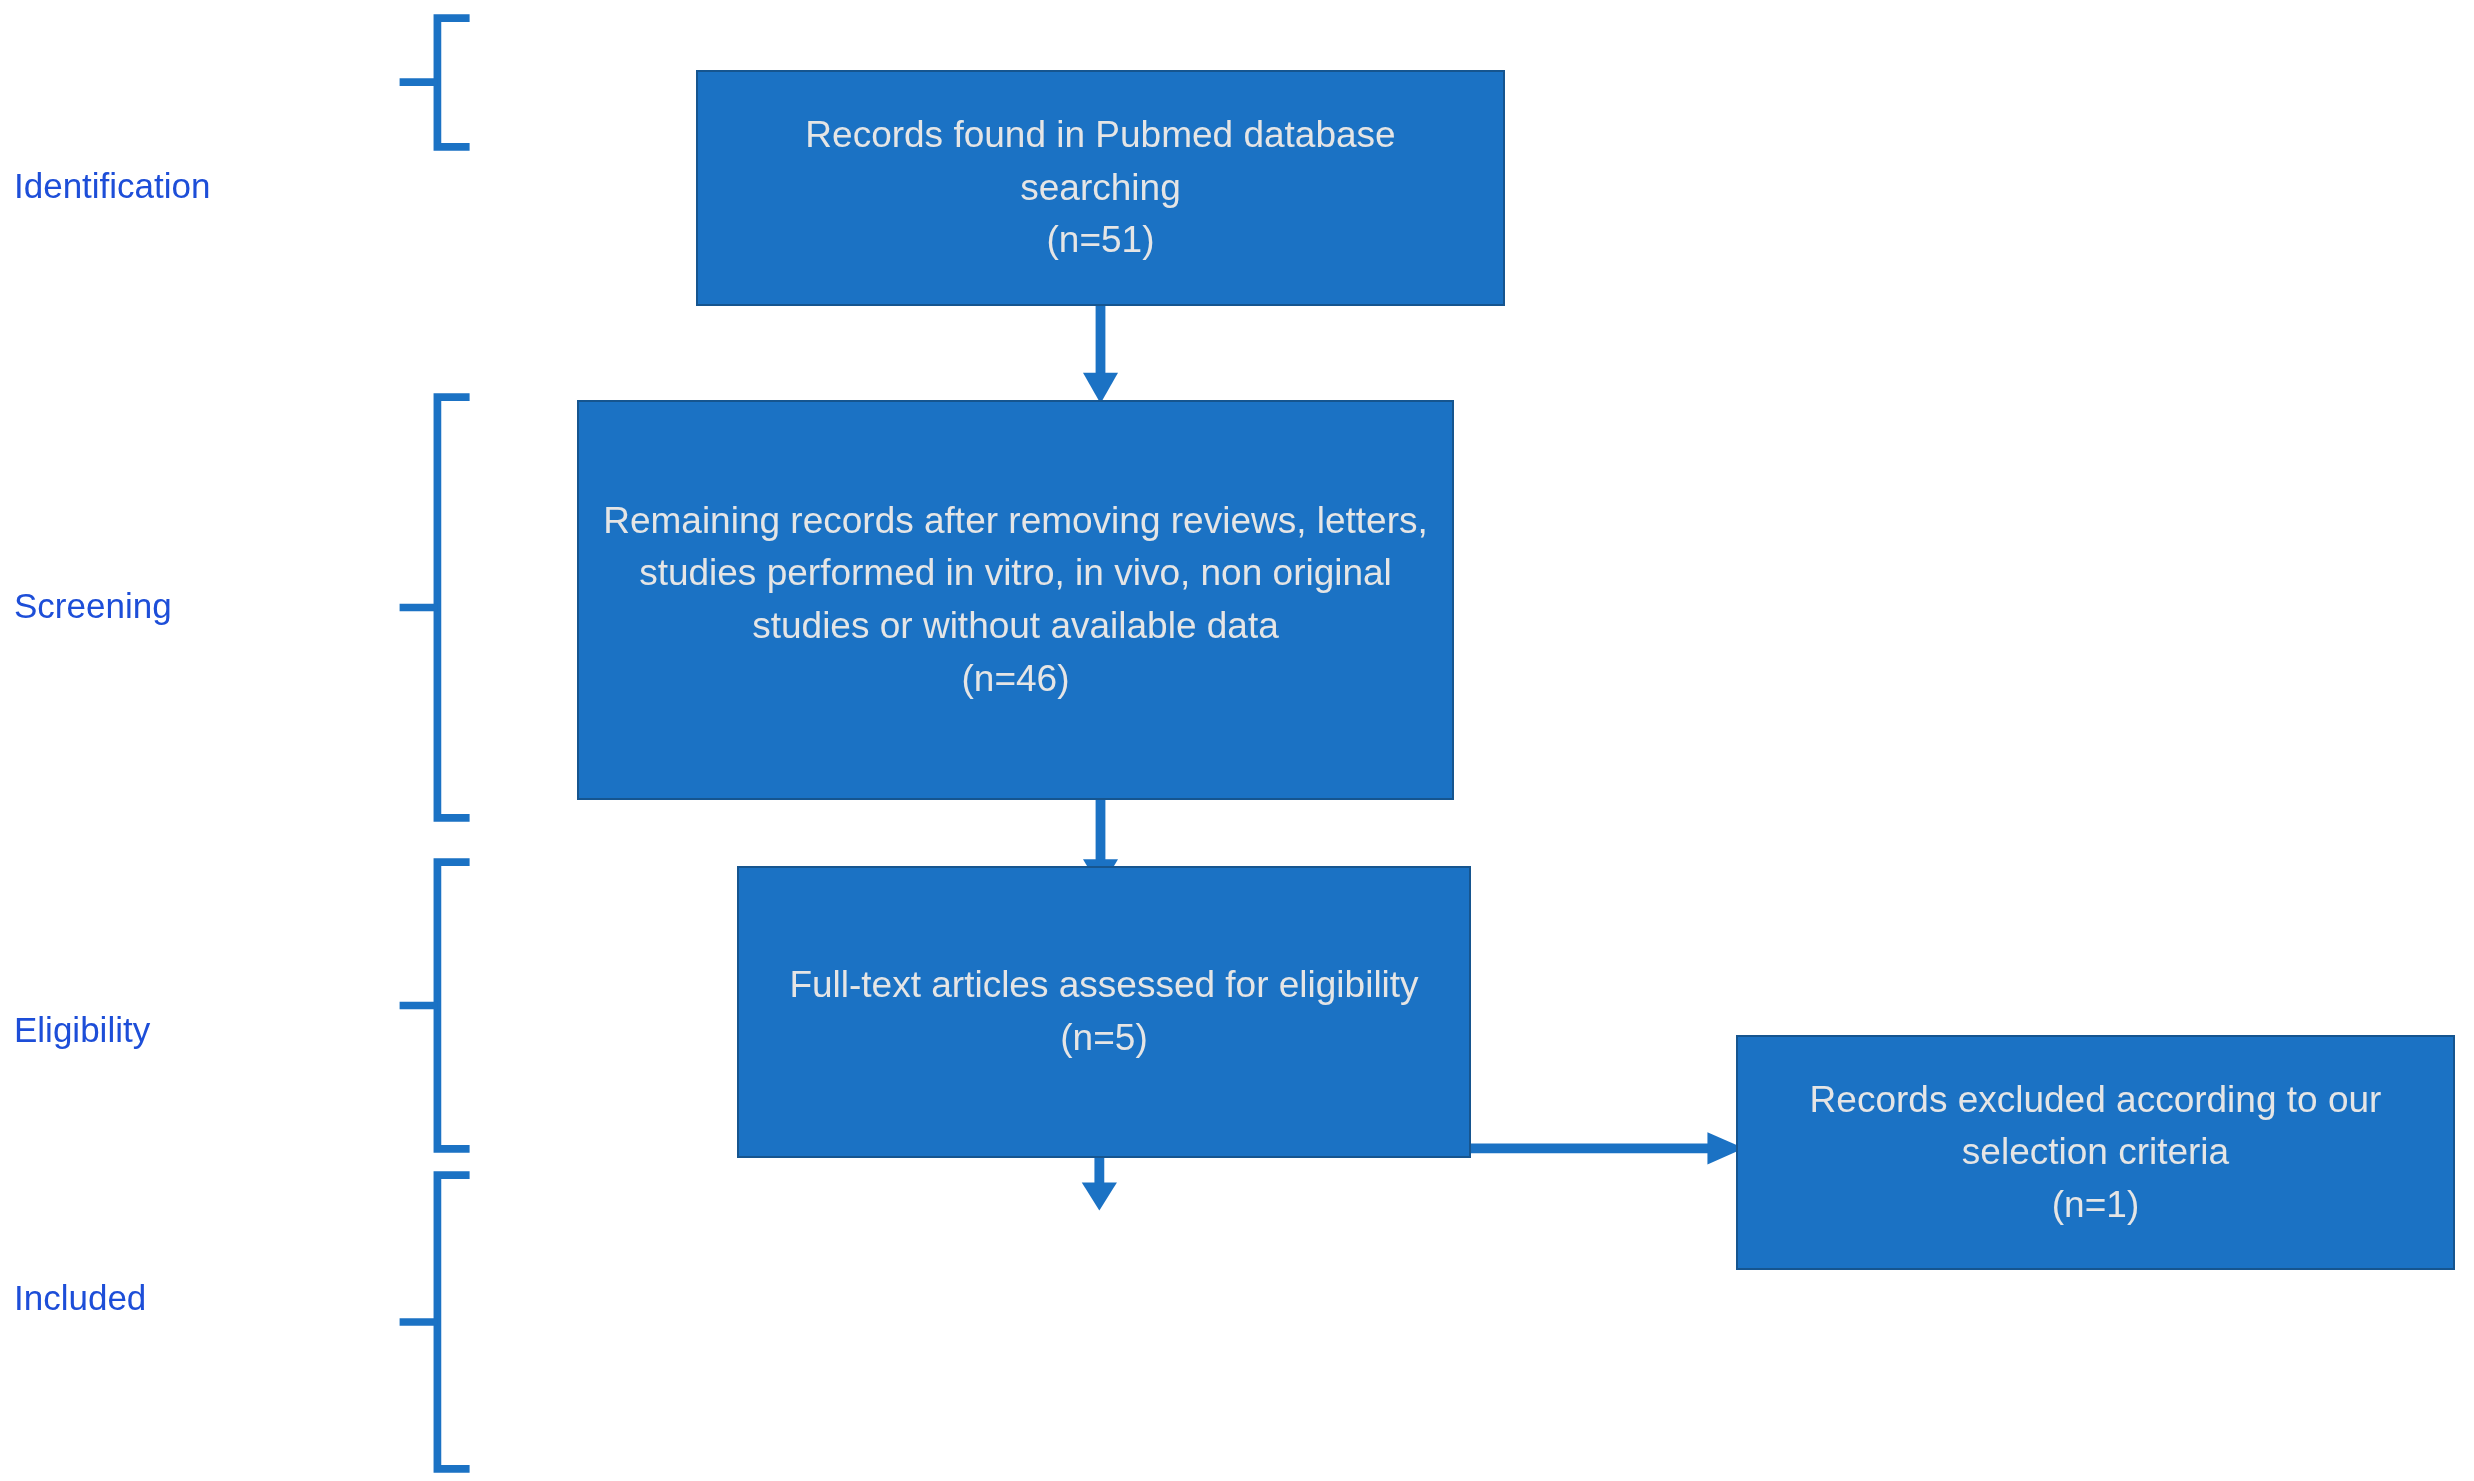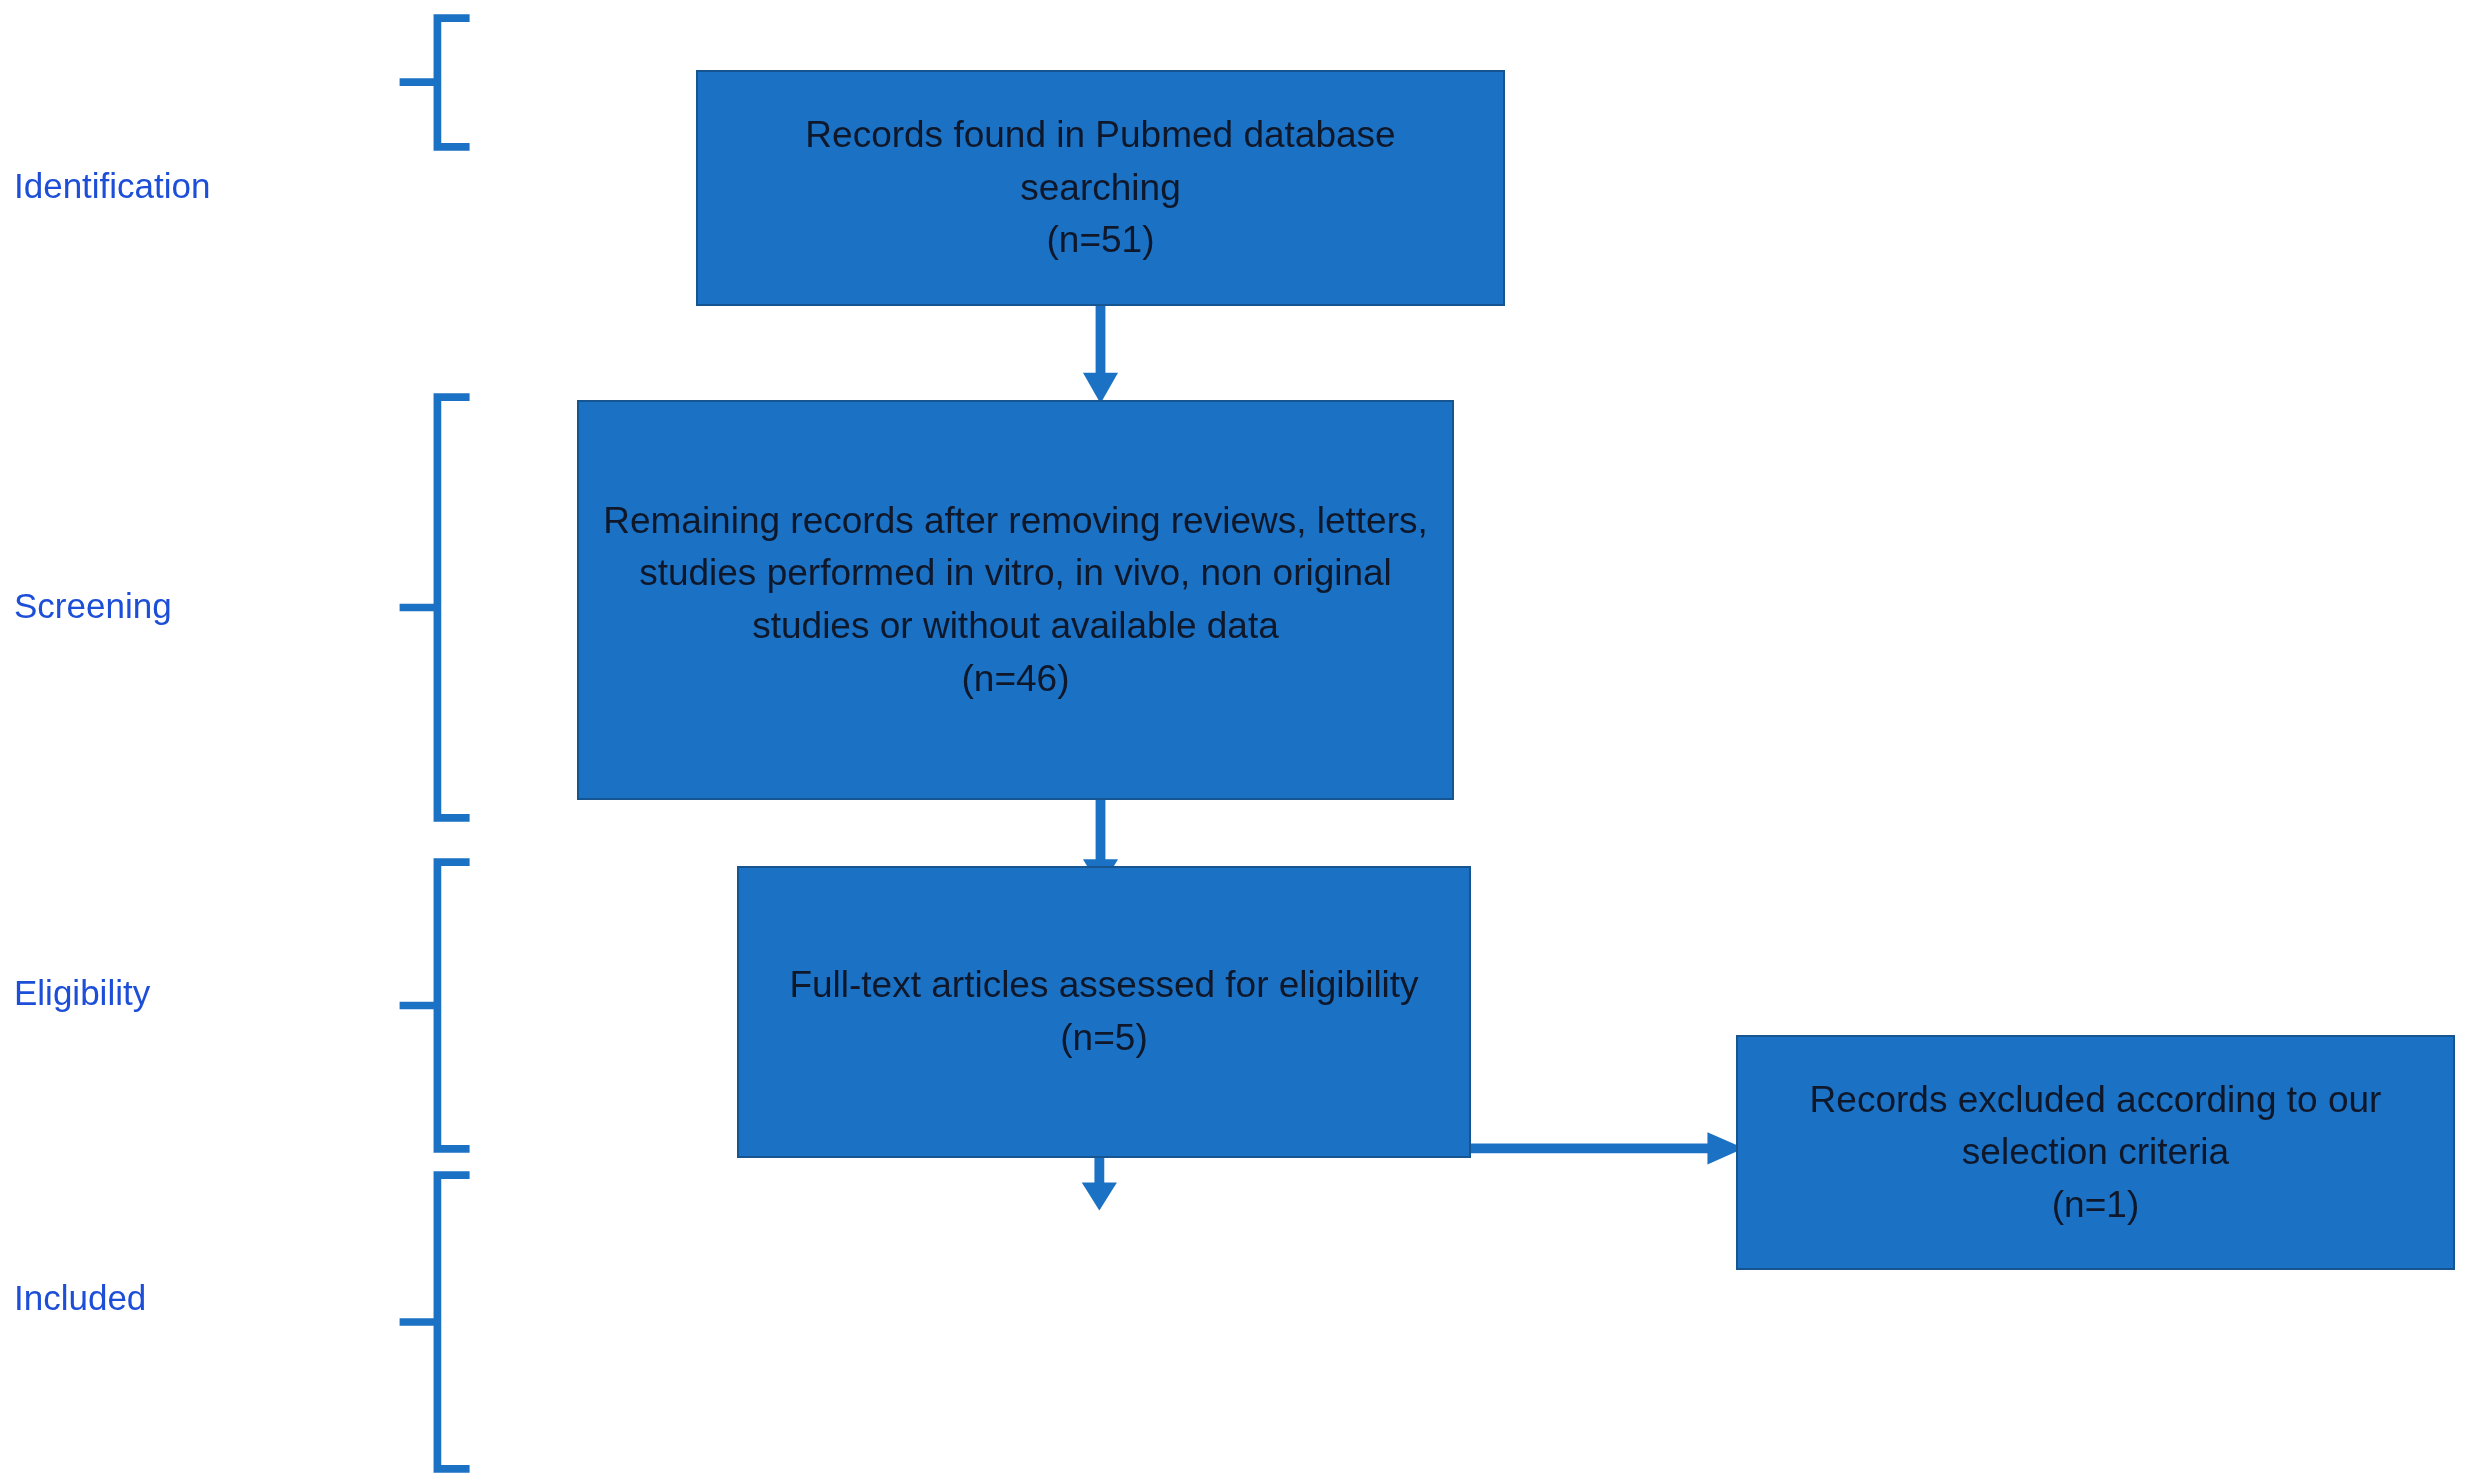--- a/index.html
+++ b/index.html
@@ -36,21 +36,21 @@
     width: 100%;
     height: 100%;
     overflow: visible;
   }
   
   .flow-box {
     position: absolute;
     box-sizing: border-box;
     background: #1B72C4;
     border: 2.8px solid #16558F;
-    color: #0f172a;
+    color: #e5e5e5;
     display: flex;
     align-items: center;
     justify-content: flex-end;
     text-align: center;
     padding: 7px 23px;
     font-size: 37px;
     line-height: 1.42;
     font-family: "Liberation Sans", sans-serif;
   }
   .flow-box .box-text {
@@ -98,21 +98,21 @@
     <svg viewBox="0 0 120 430" preserveAspectRatio="none">
       <path d="M 108 6 L 62 6 L 62 424 L 108 424" fill="none" stroke="#1B72C4" stroke-width="11"></path>
       <path d="M 62 215 L 8 215" fill="none" stroke="#1B72C4" stroke-width="11"></path>
     </svg>
   </div>
 
   <div class="stage-label" style="left:14px; top:167px;">Identification</div>
 
   <div class="stage-label" style="left:14px; top:587px;">Screening</div>
 
-  <div class="stage-label" style="left:14px; top:974px;">Eligibility</div>
+  <div class="stage-label" style="left:14px; top:1011px;">Eligibility</div>
 
   <div class="stage-label" style="left:14px; top:1279px;">Included</div>
 
   <div class="connector" style="left:1062px; top:304px; width:84px; height:101px;">
     <svg viewBox="0 0 120 144" preserveAspectRatio="none">
       <path d="M 55 0 L 55 100" fill="none" stroke="#1B72C4" stroke-width="14"></path>
       <path d="M 30 98 L 80 98 L 55 142 Z" fill="#1B72C4"></path>
     </svg>
   </div>
 

